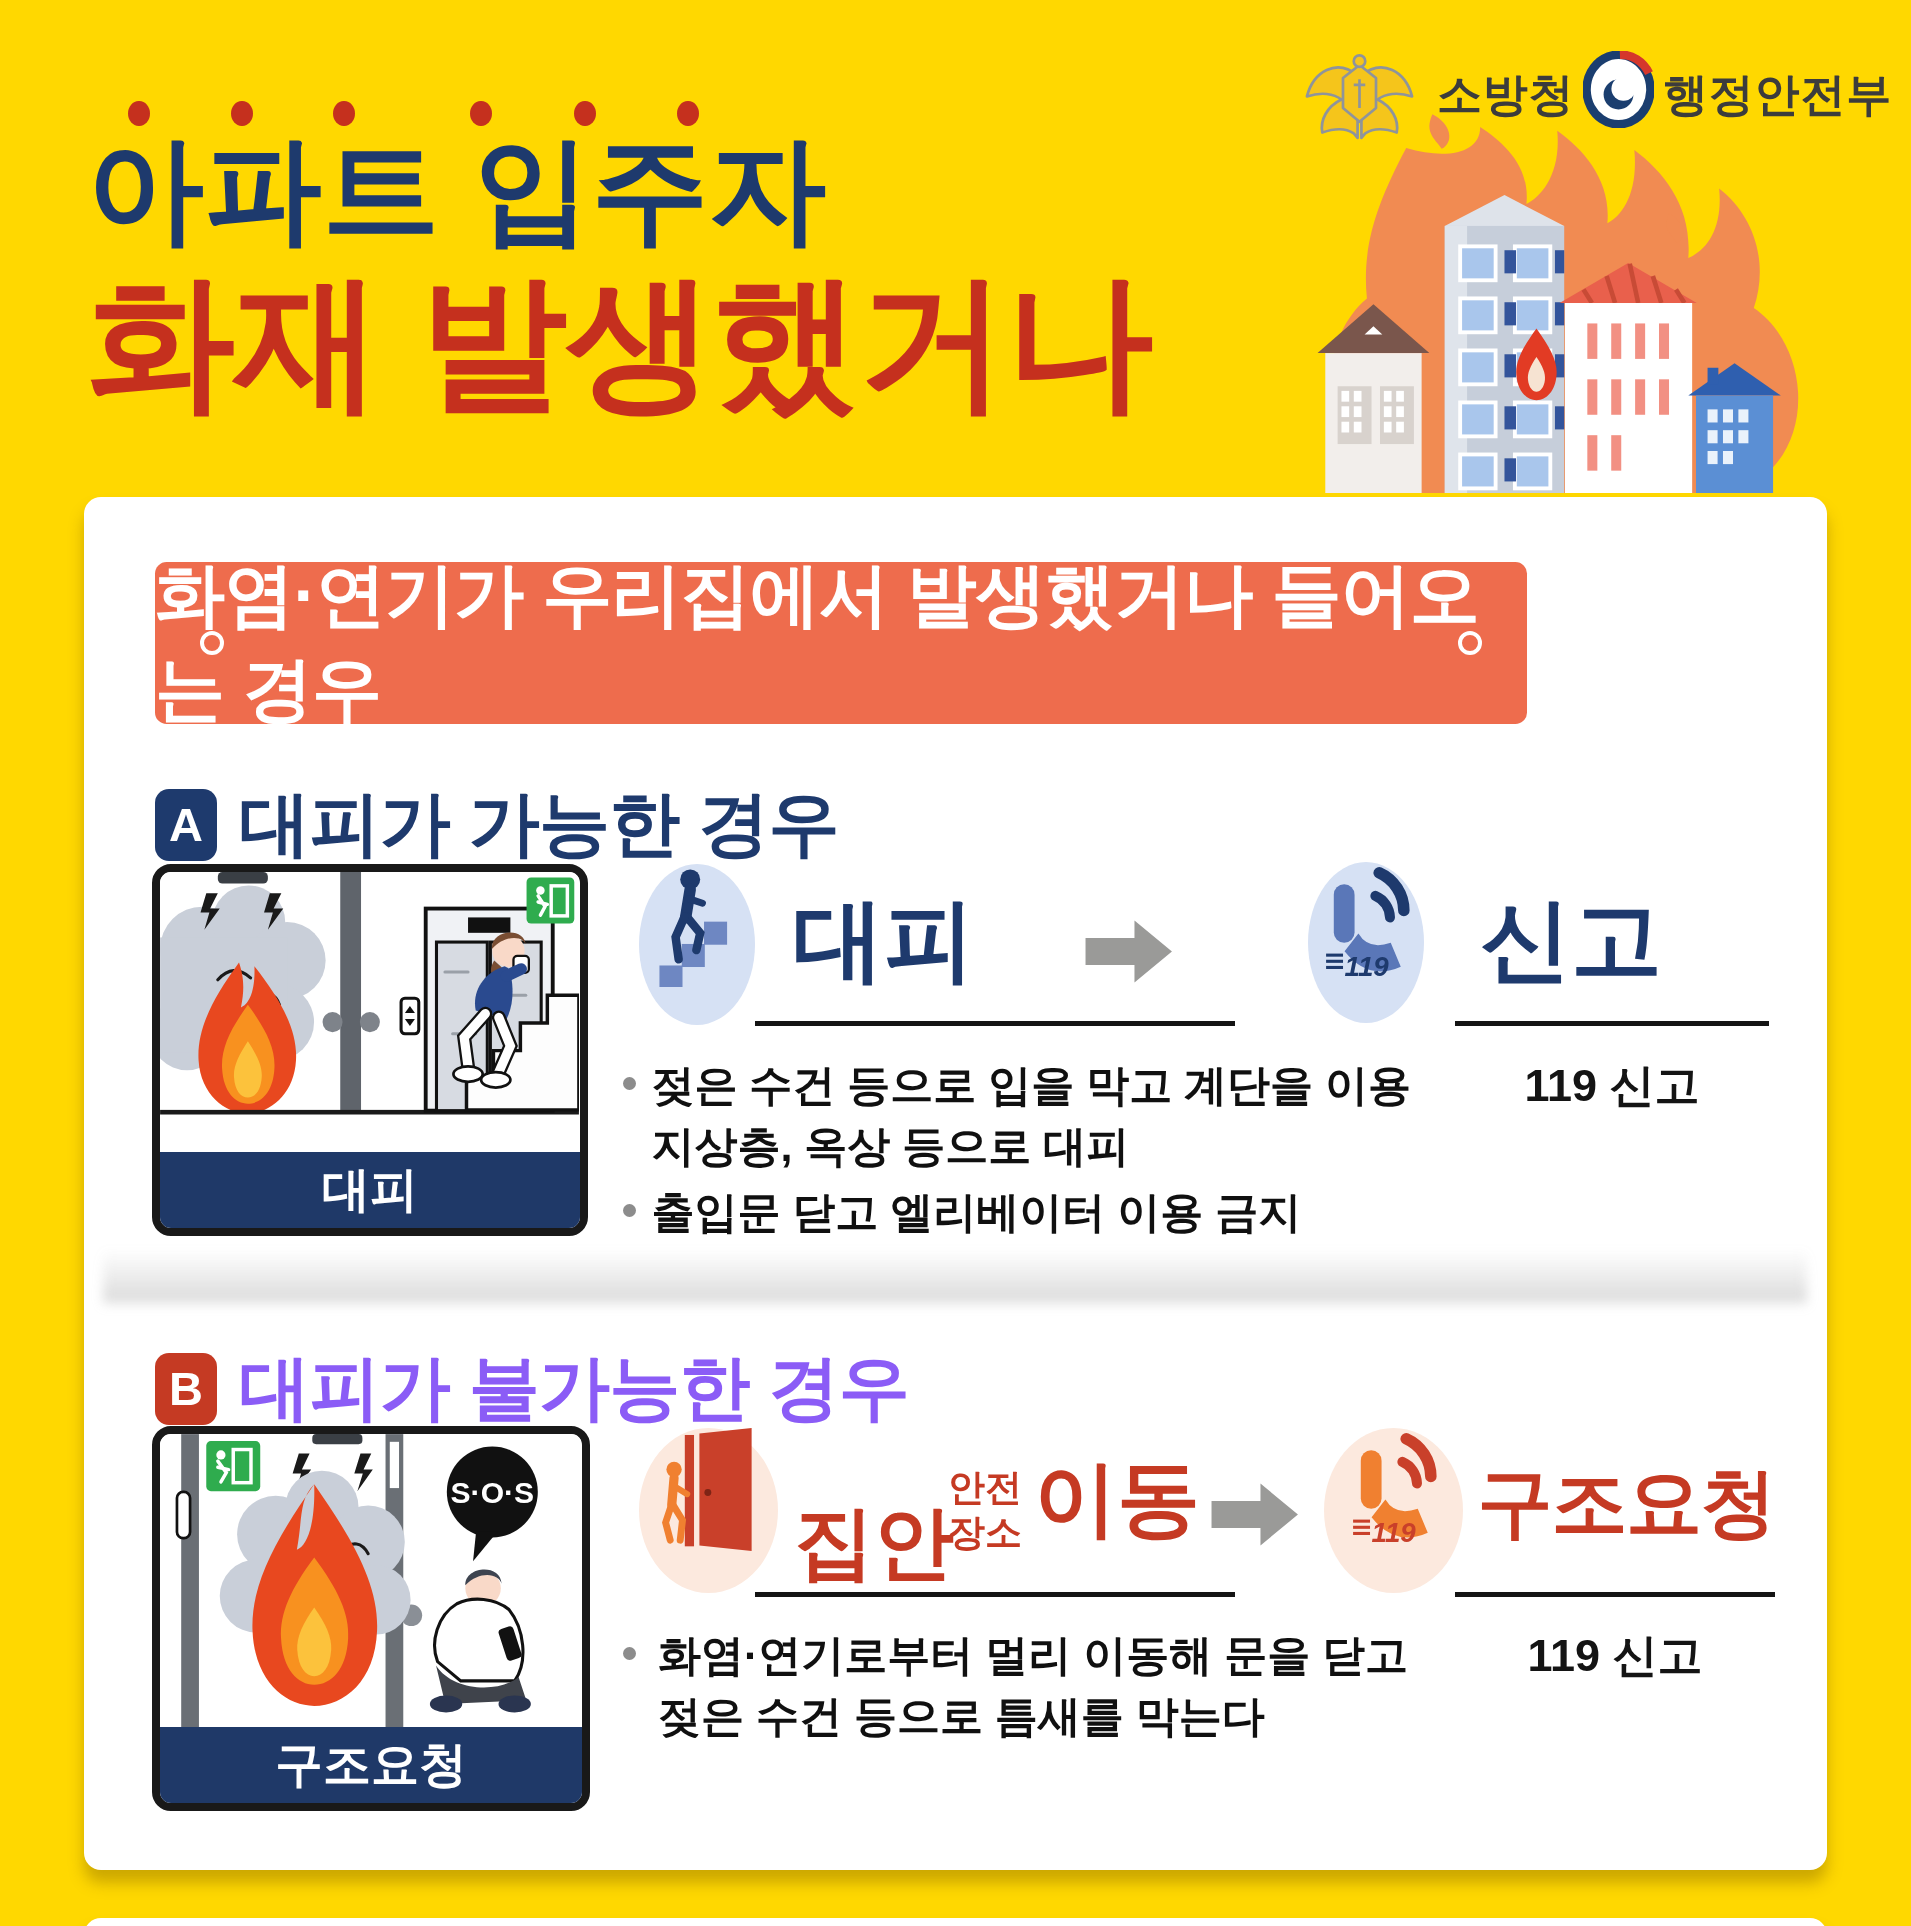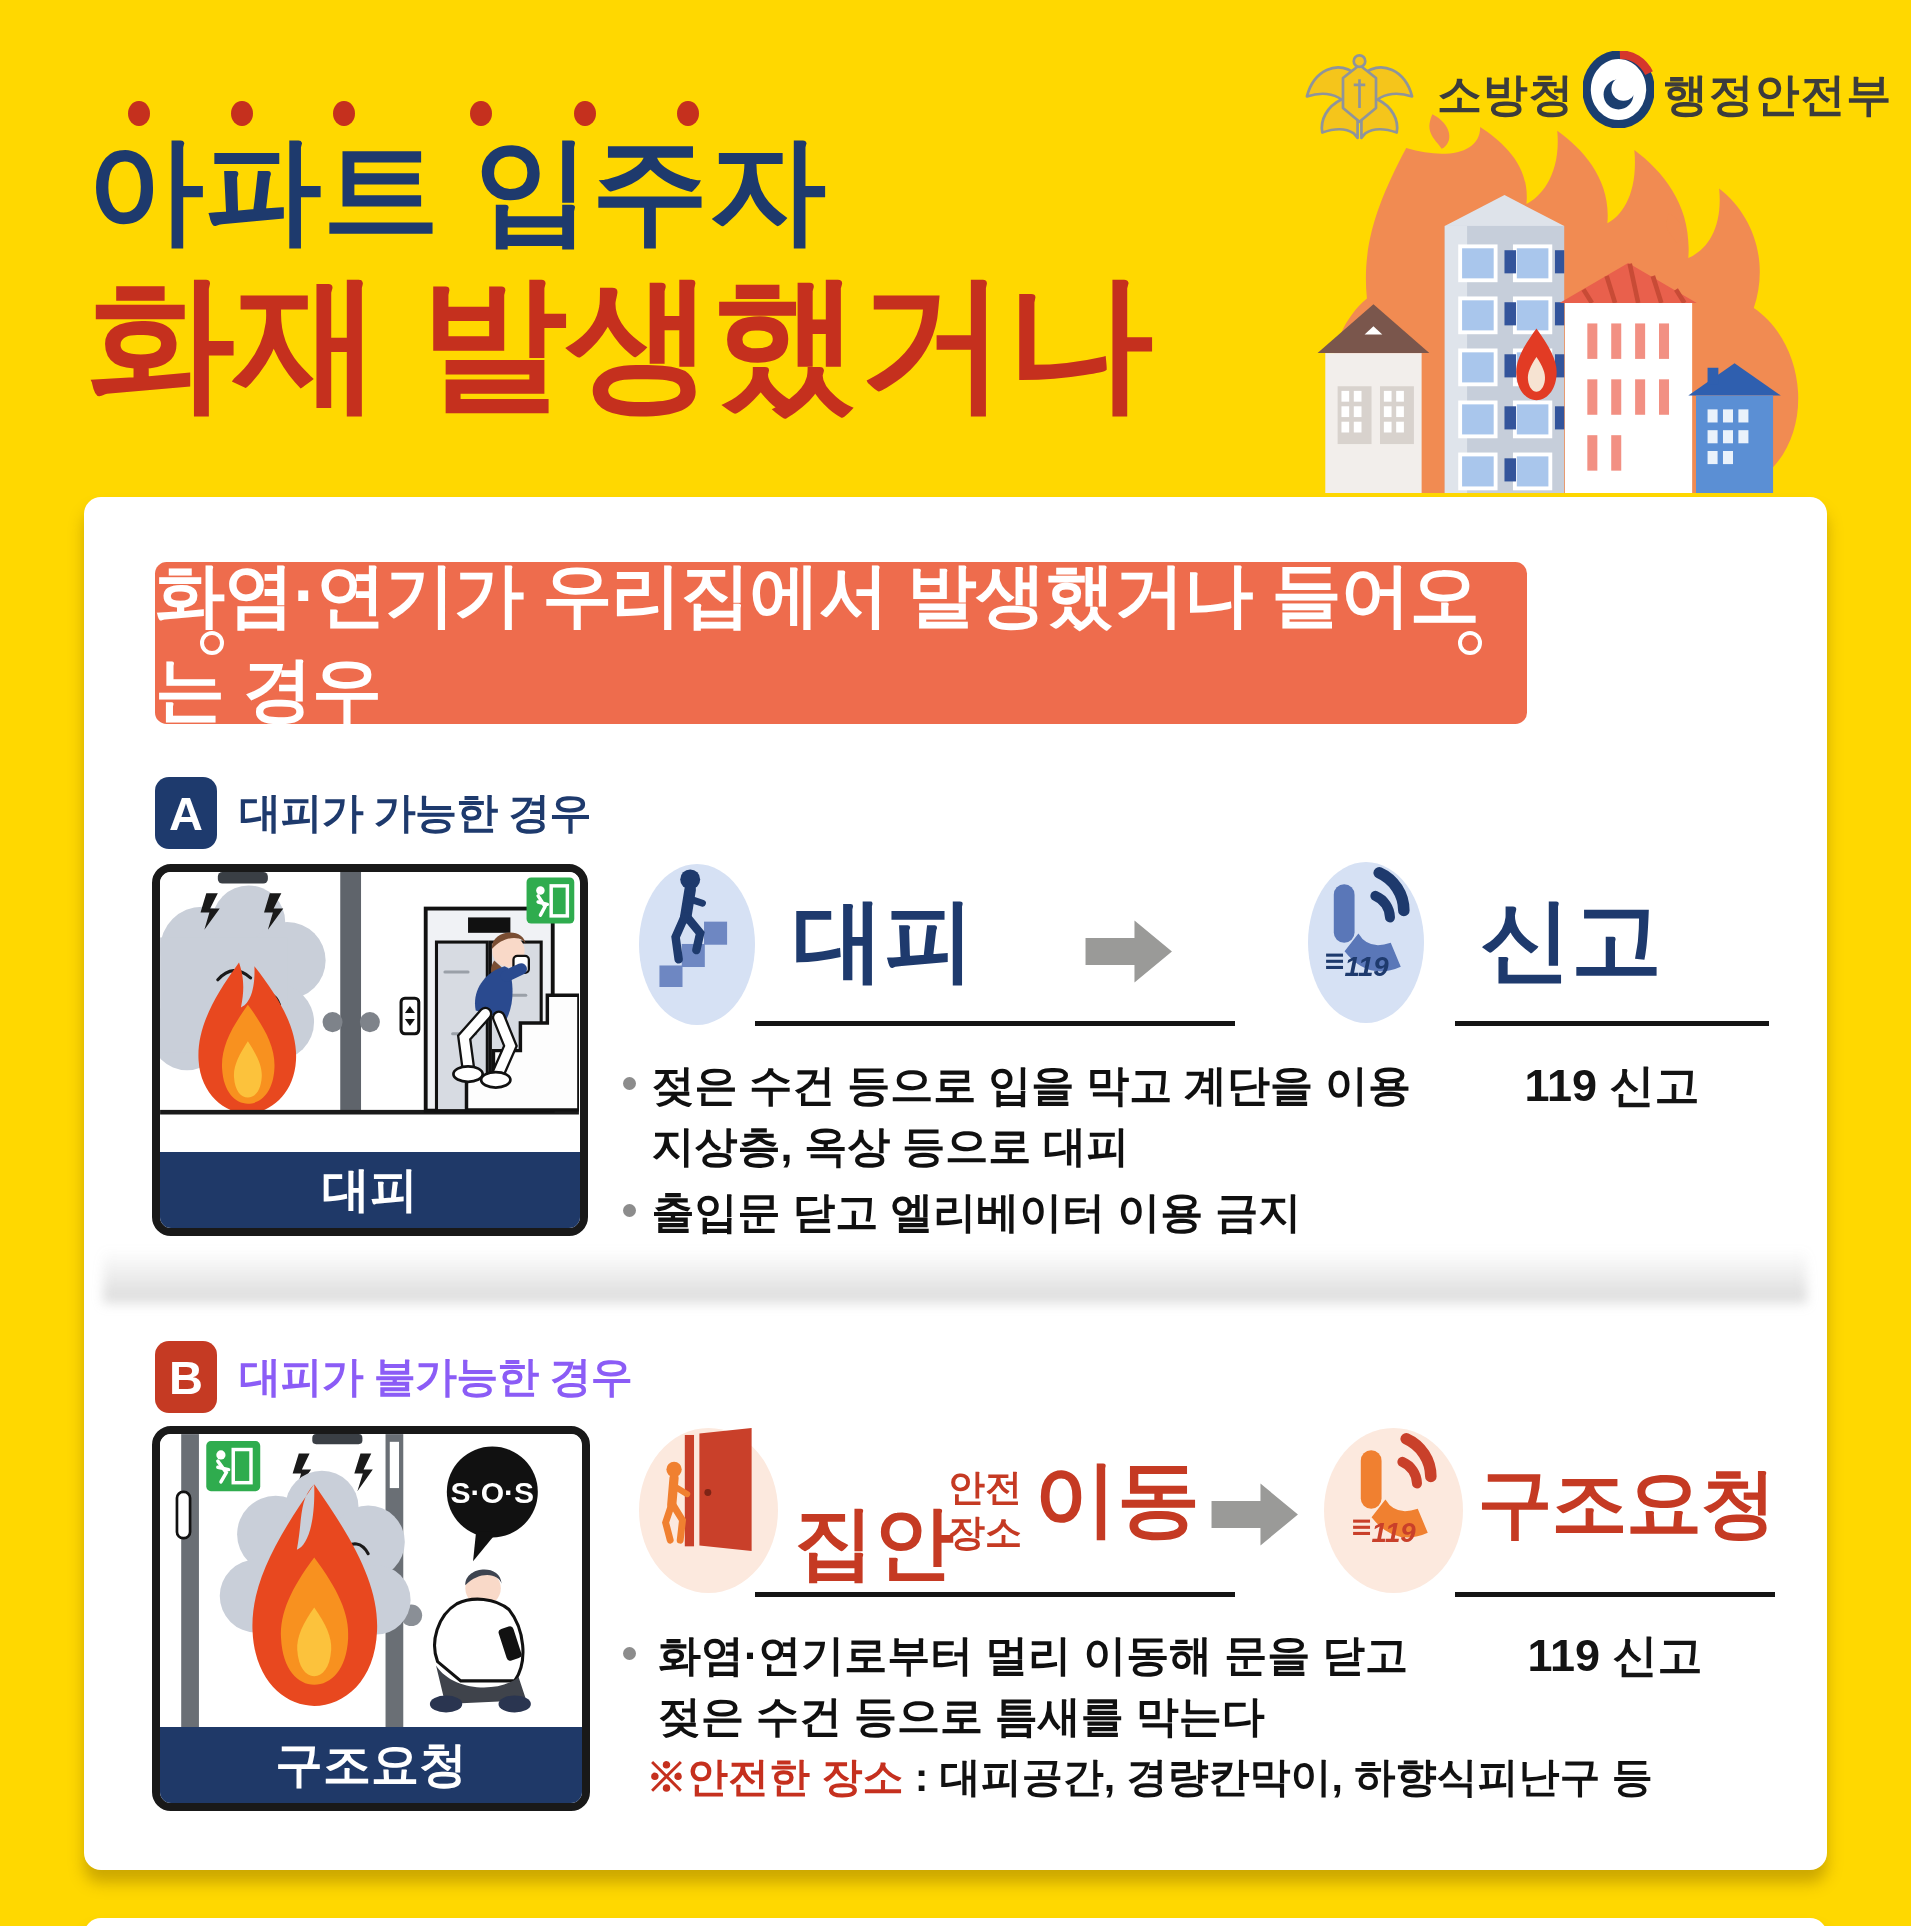--- a/index.html
+++ b/index.html
@@ -32,21 +32,21 @@
   .banner{position:absolute;left:71px;width:1372px;height:162px;border-radius:11.6px;
           display:flex;align-items:center;justify-content:center;color:#fff;
           font-size:70px;font-weight:800;letter-spacing:-0.8px;}
   .banner1{top:65px;background:#EE6C4D;}
   .ring{position:absolute;top:50%;transform:translateY(-50%);width:24px;height:24px;border:4.6px solid #fff;border-radius:50%;}
   .ring.l{left:45px;} .ring.r{right:45px;}
 
   .sec-head{position:absolute;left:71px;display:flex;align-items:center;}
   .badge{width:62px;height:72px;border-radius:14px;display:flex;align-items:center;justify-content:center;
          color:#fff;font-size:47px;font-weight:900;}
-  .sec-title{margin-left:22.3px;font-size:42px;font-weight:800;letter-spacing:-0.8px;}
+  .sec-title{margin-left:22.3px;font-size:71px;font-weight:800;letter-spacing:-0.8px;}
   .headA{top:280px;} .headA .badge{background:#1E3A6D;} .headA .sec-title{color:#1E3A6D;}
   .headB{top:844px;} .headB .badge{background:#C53A23;} .headB .sec-title{color:#8b5cf6;}
 
   figure.illus{position:absolute;margin:0;background:#fff;border:8.5px solid #191919;border-radius:19px;overflow:hidden;}
   .figA{left:68px;top:367px;width:436px;height:372px;}
   .figB{left:68px;top:929px;width:438px;height:385px;}
   .fig-cap{position:absolute;left:0;right:0;bottom:0;height:76px;background:#1F3968;color:#fff;
            display:flex;align-items:center;justify-content:center;font-size:48px;font-weight:800;}
   .scene{position:absolute;left:0;top:0;}
 
@@ -446,23 +446,20 @@
     <div class="uline ulB1"></div>
     <div class="uline ulB2"></div>
     <div class="report reportB">119 신고</div>
 
     <div class="brow browB1">
       <span class="bdot"></span>
       <span class="preline">화염·연기로부터 멀리 이동해 문을 닫고
 젖은 수건 등으로 틈새를 막는다</span>
     </div>
 
-    <div class="noteB">
-      <span class="hl">※안전한 장소</span><span> : 대피공간, 경량칸막이, 하향식피난구 등</span>
-    </div>
   </section>
 
   <section class="card card2">
 
     
 
     
 
     
     

